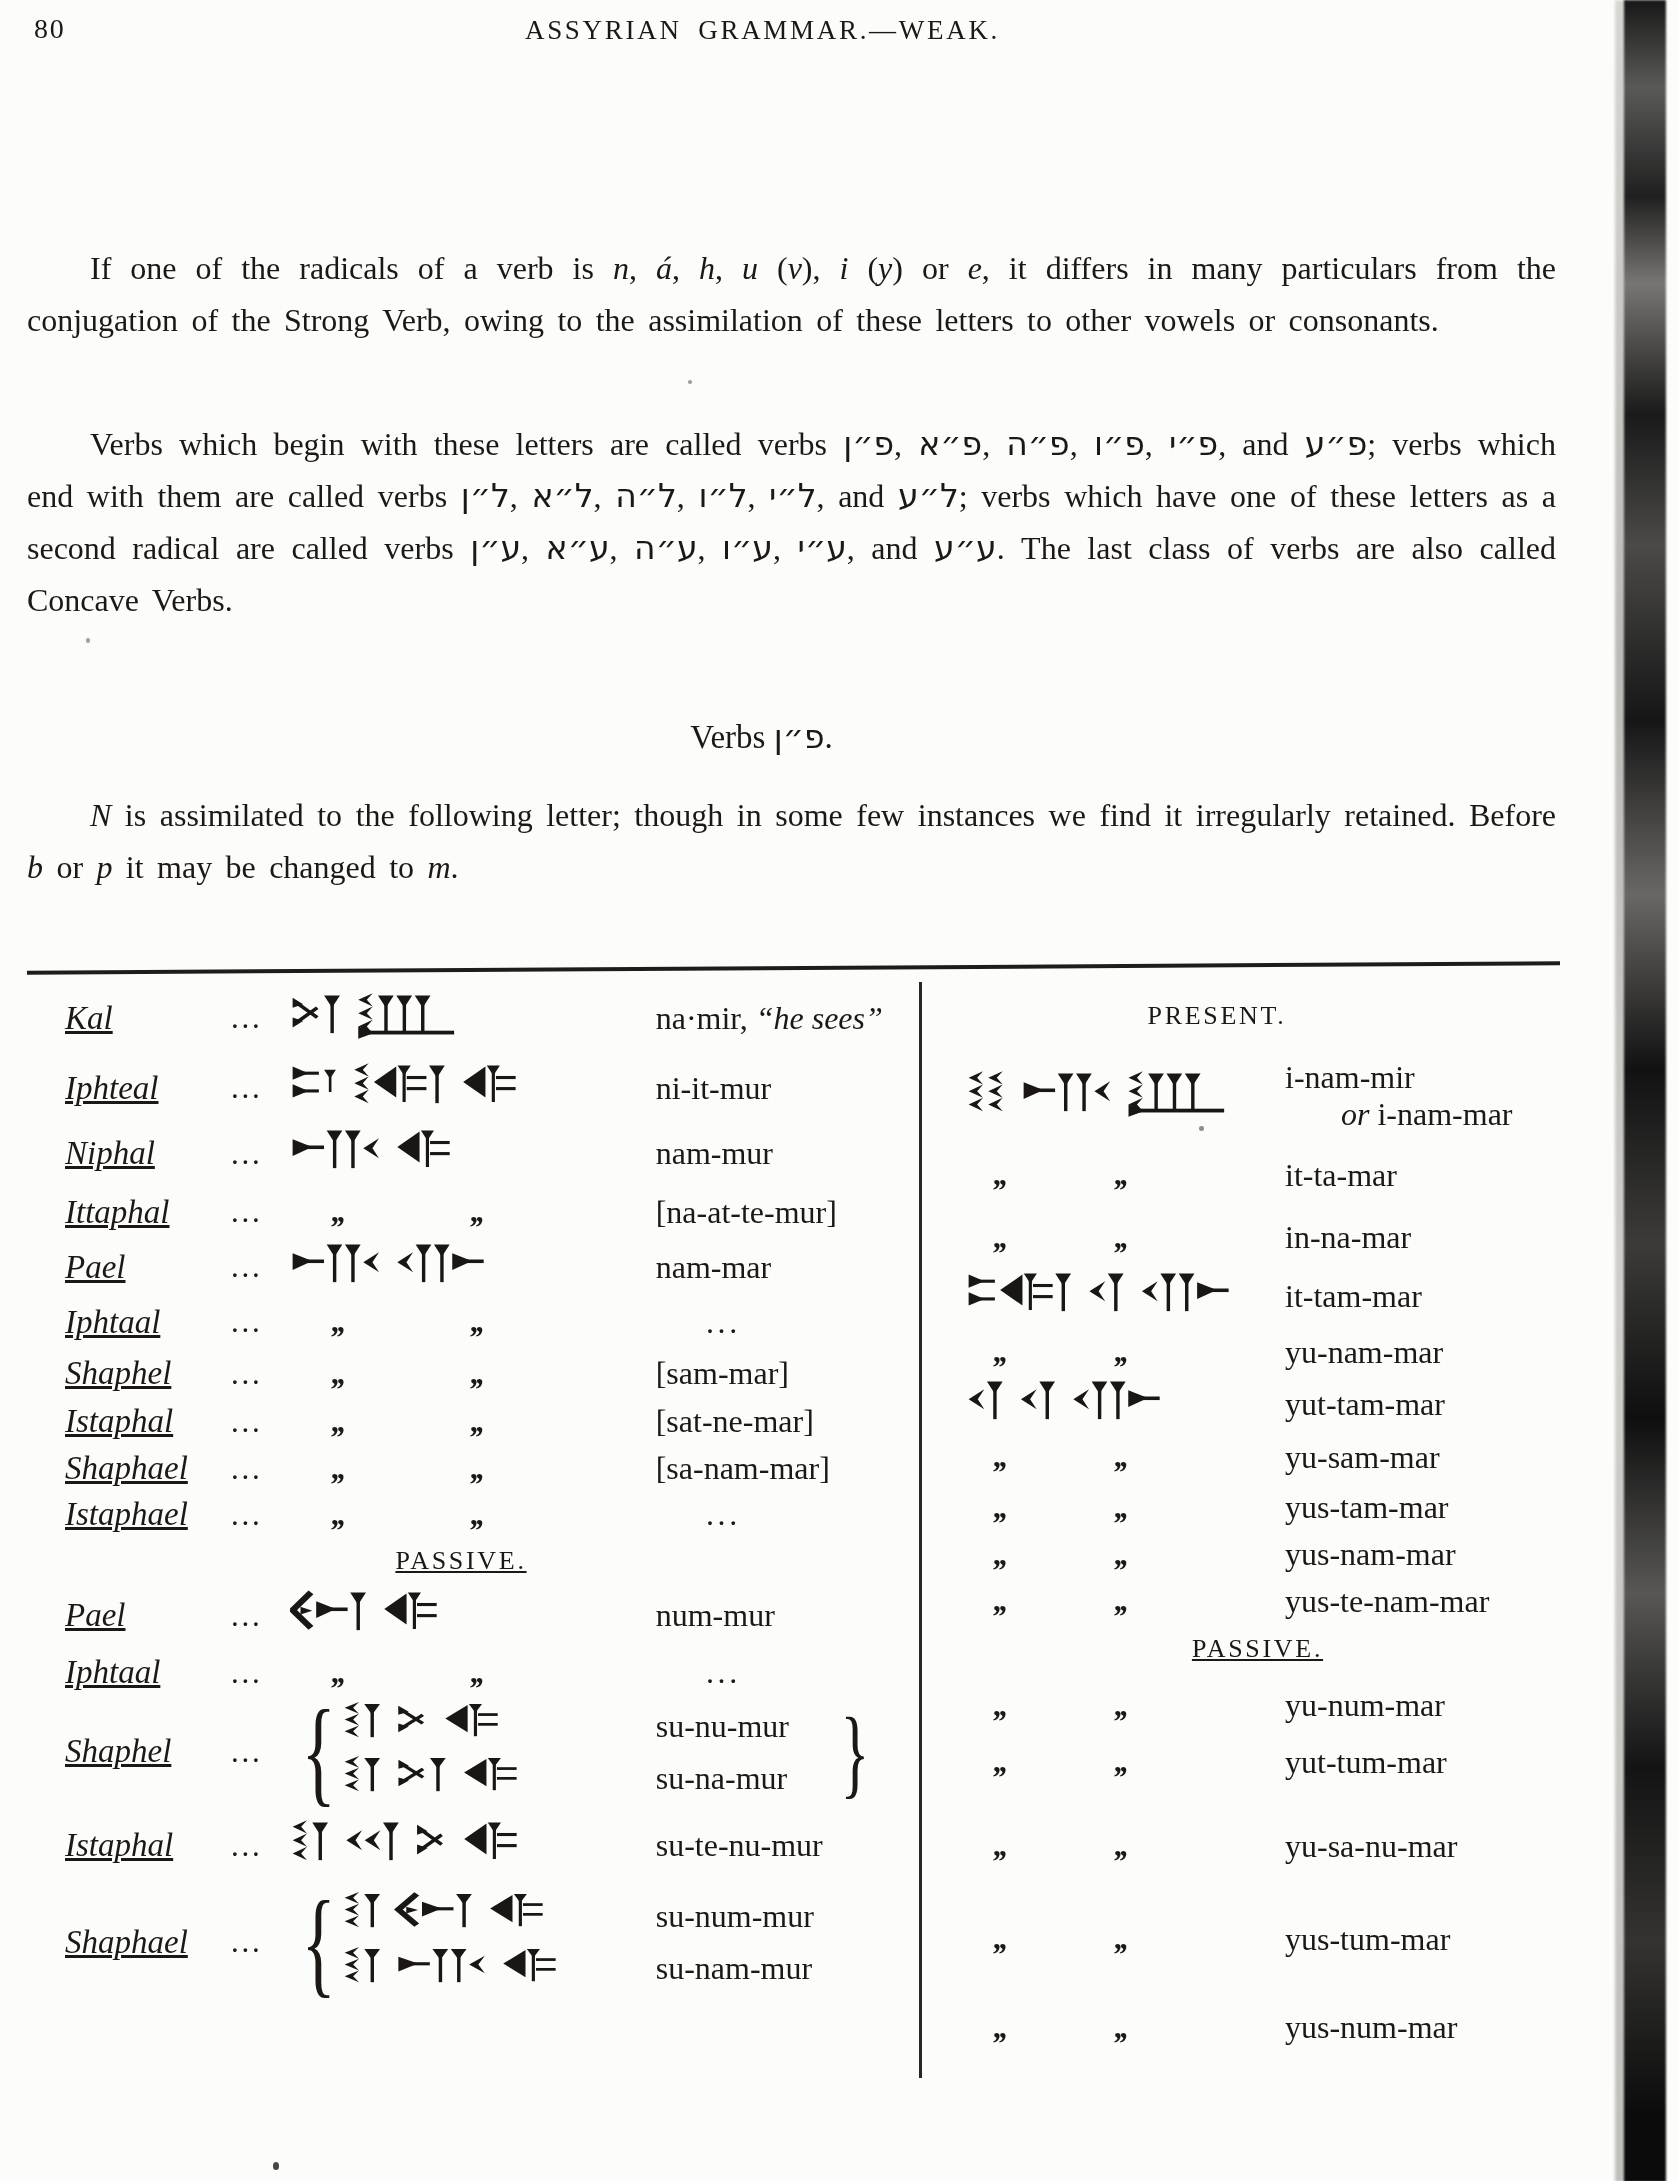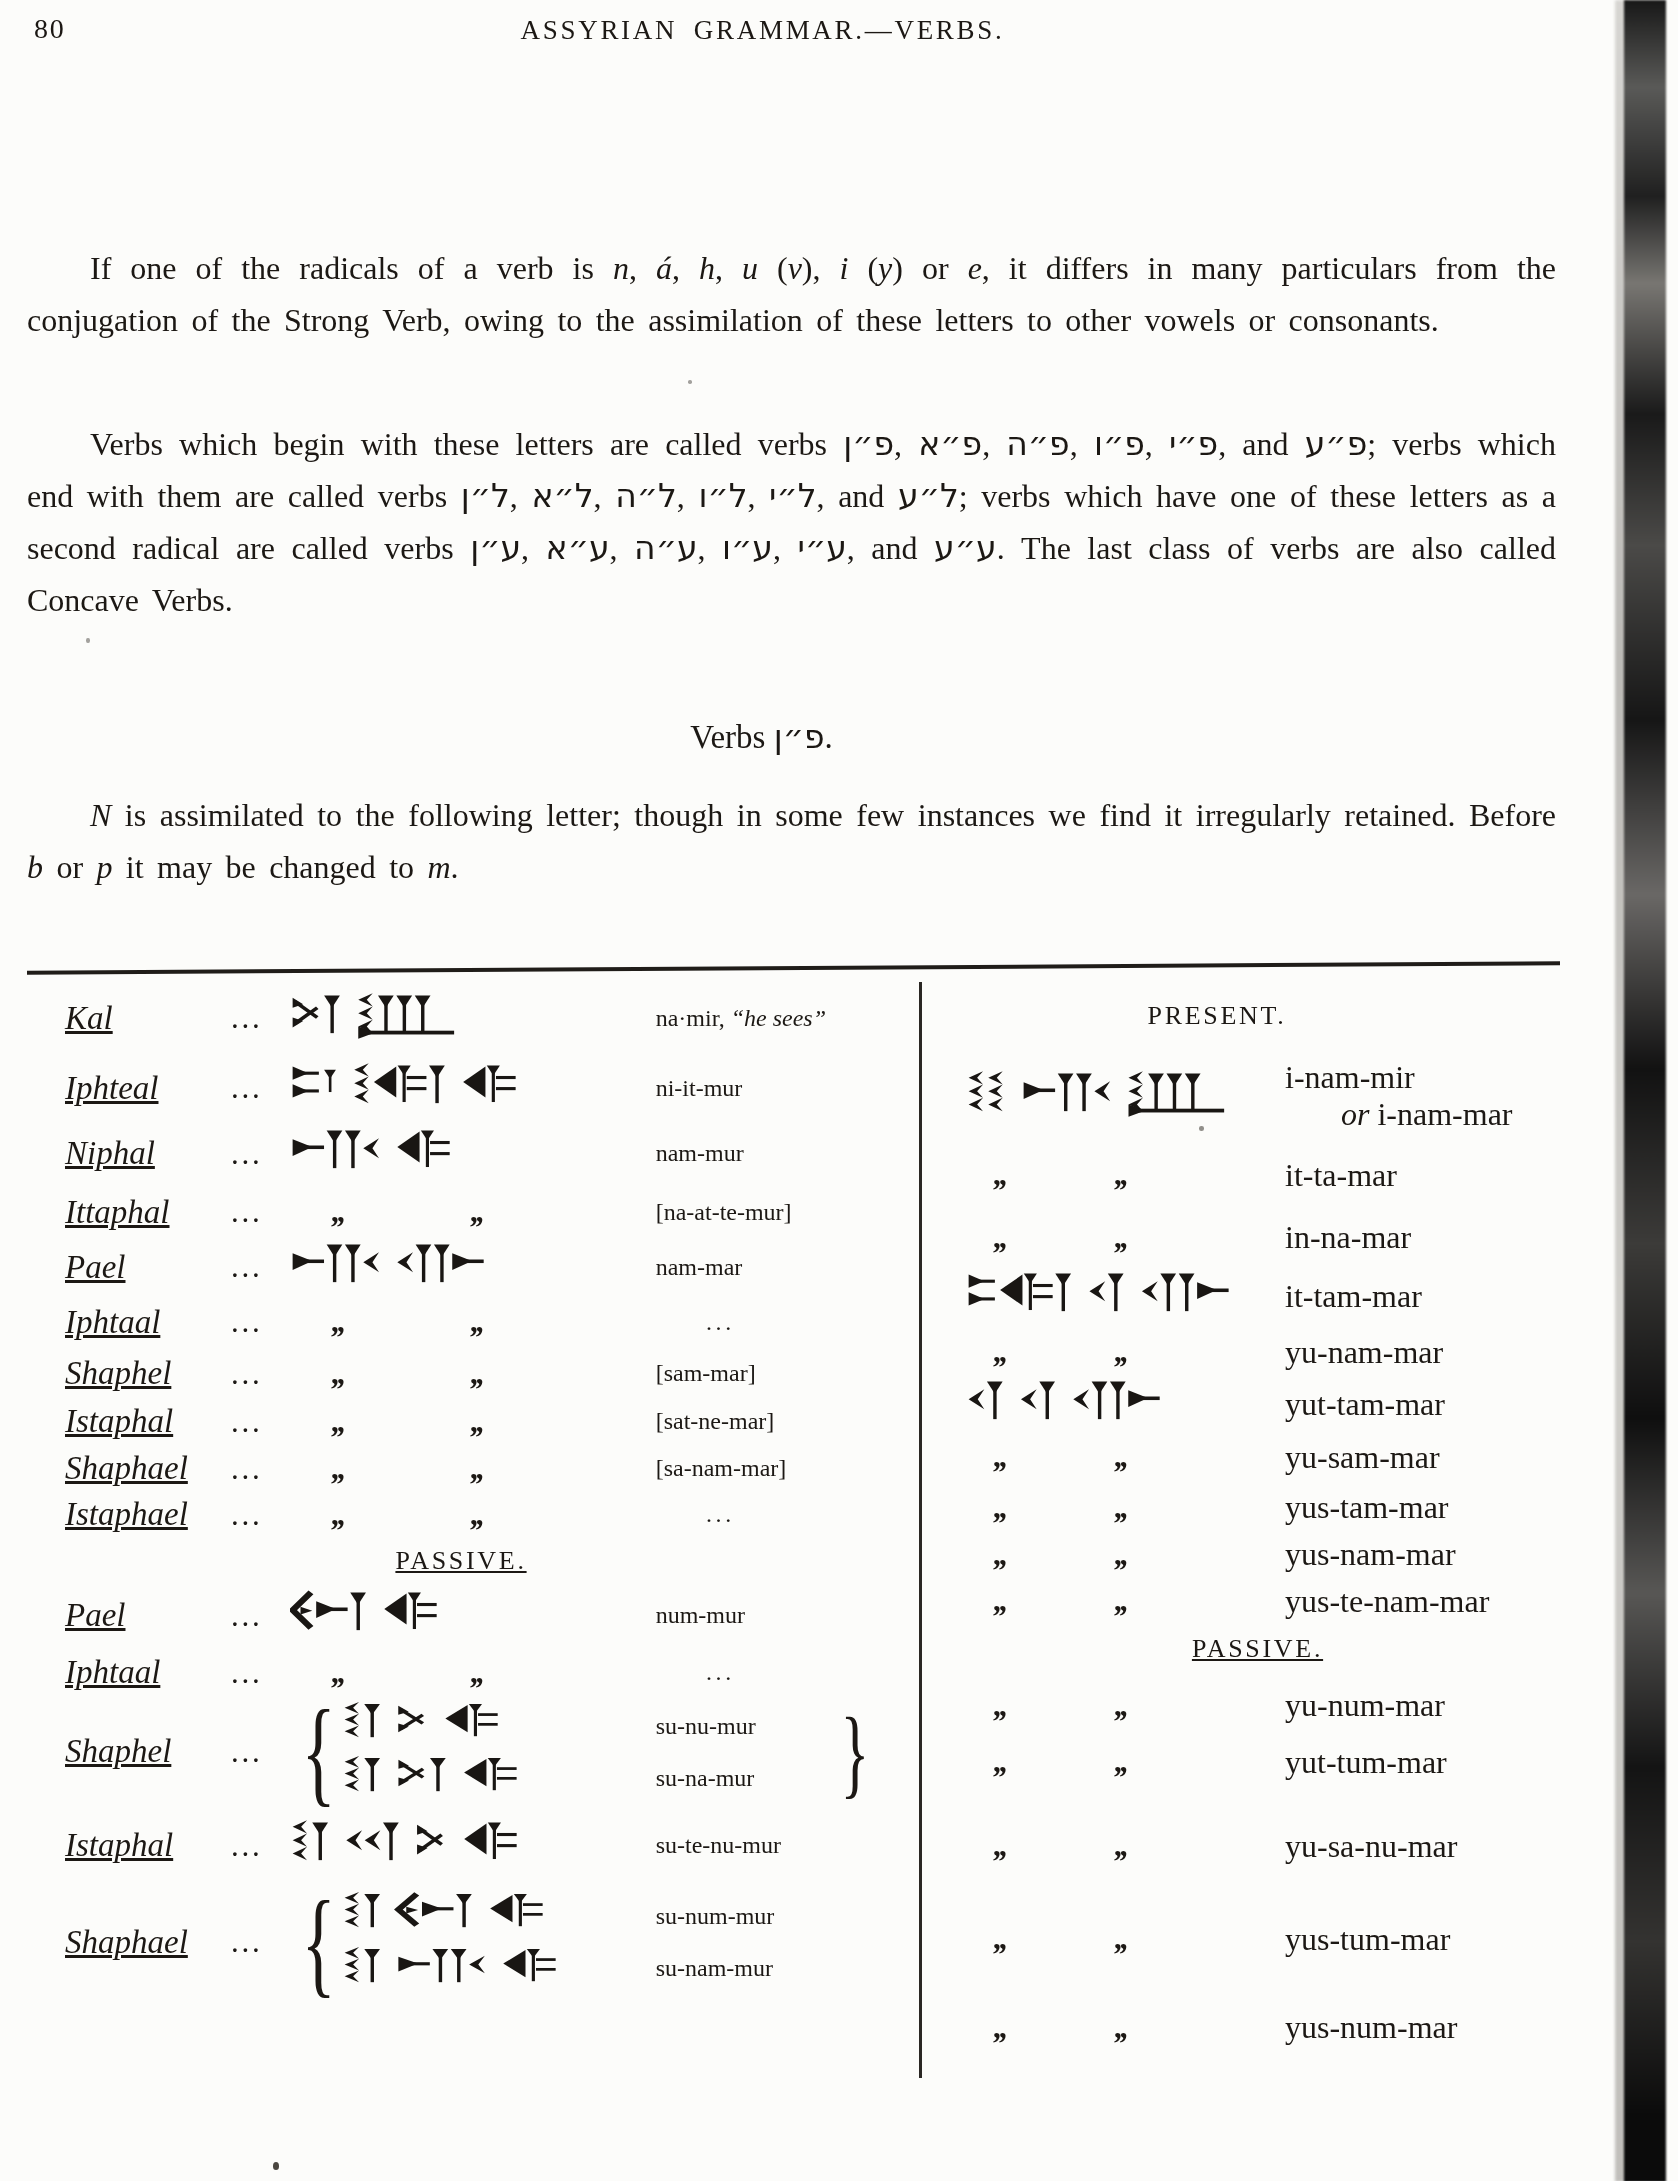--- a/index.html
+++ b/index.html
@@ -28,21 +28,21 @@
   .tab-right{left:932px;width:651px;}
   .col-hdr{display:flex;align-items:center;justify-content:center;font-size:26px;letter-spacing:2.7px;}
   .row{display:flex;align-items:center;position:relative;}
   .subhdr{display:flex;align-items:center;justify-content:center;font-size:26px;letter-spacing:2.7px;text-decoration:underline;}
   .lbl{width:204px;font-style:italic;font-size:33px;padding-left:38px;box-sizing:border-box;text-decoration:underline;}
   .dots{width:59px;font-size:31px;letter-spacing:2.7px;}
   .signcell{width:353px;display:flex;align-items:center;}
   .signcell-r{width:353px;display:flex;align-items:center;padding-left:34px;box-sizing:border-box;}
   .ditto-pair{display:flex;}
   .ditto{font-size:31px;font-weight:bold;letter-spacing:-1.8px;}
-  .translit{flex:1;font-size:24px;padding-left:12.7px;}
+  .translit{flex:1;font-size:32px;padding-left:12.7px;}
   .translit-r{flex:1;font-size:32px;}
   .ell{letter-spacing:3.6px;}
   .tl2 div{line-height:52px;}
   .brace{font-size:119px;font-weight:400;transform:scaleX(0.6);line-height:0;margin-right:-5.4px;}
   .brace-r{position:absolute;right:16.3px;top:50%;transform:translateY(-50%) scaleX(0.6);font-size:100px;}
   .sign2col{display:flex;flex-direction:column;gap:5.4px;}
   .alt-line{padding-left:56px;}
   
   .binding{position:absolute;top:0;right:12.7px;width:42px;height:2182px;filter:blur(1.1px);
      background:linear-gradient(180deg,#181818 0%,#5a5a58 4%,#202020 9%,#787672 13%,#1a1a1a 19%,
@@ -51,21 +51,21 @@
   .binding-soft{position:absolute;top:0;right:51px;width:12.7px;height:2182px;filter:blur(1.8px);
      background:linear-gradient(180deg,#b9b7b2 0%,#888580 30%,#aaa8a2 60%,#908d88 100%);opacity:.55;}
   .speck{position:absolute;background:#4a463f;border-radius:50%;}
 </style>
 </head>
 <body>
 
 <div class="page">
 
   <div class="page-num">80</div>
-  <div class="running-head">ASSYRIAN GRAMMAR.—VERBS.</div>
+  <div class="running-head">ASSYRIAN GRAMMAR.—WEAK.</div>
 
   <div class="textcol" style="top:242px;">
     <p><span>If one of the radicals of a verb is </span><span class="sp-i">n</span><span>, </span><span class="sp-i">á</span><span>, </span><span class="sp-i">h</span><span>, </span><span class="sp-i">u</span><span> (</span><span class="sp-i">v</span><span>), </span><span class="sp-i">i</span><span> (</span><span class="sp-i">y</span><span>) or </span><span class="sp-i">e</span><span>, it differs in many particulars from the conjugation of the Strong Verb, owing to the assimilation of these letters to other vowels or consonants.</span></p>
   </div>
 
   <div class="textcol" style="top:418px;">
     <p><span>Verbs which begin with these letters are called verbs </span><span class="sp-heb">פ״ן</span><span>, </span><span class="sp-heb">פ״א</span><span>, </span><span class="sp-heb">פ״ה</span><span>, </span><span class="sp-heb">פ״ו</span><span>, </span><span class="sp-heb">פ״י</span><span>, and </span><span class="sp-heb">פ״ע</span><span>;  verbs which end with them are called verbs </span><span class="sp-heb">ל״ן</span><span>, </span><span class="sp-heb">ל״א</span><span>, </span><span class="sp-heb">ל״ה</span><span>, </span><span class="sp-heb">ל״ו</span><span>, </span><span class="sp-heb">ל״י</span><span>, and </span><span class="sp-heb">ל״ע</span><span>;  verbs which have one of these letters as a second radical are called verbs </span><span class="sp-heb">ע״ן</span><span>, </span><span class="sp-heb">ע״א</span><span>, </span><span class="sp-heb">ע״ה</span><span>, </span><span class="sp-heb">ע״ו</span><span>, </span><span class="sp-heb">ע״י</span><span>, and </span><span class="sp-heb">ע״ע</span><span>.  The last class of verbs are also called Concave Verbs.</span></p>
   </div>
 
   <div class="subheading"><span>Verbs </span><span class="sp-heb">פ״ן</span><span>.</span></div>

